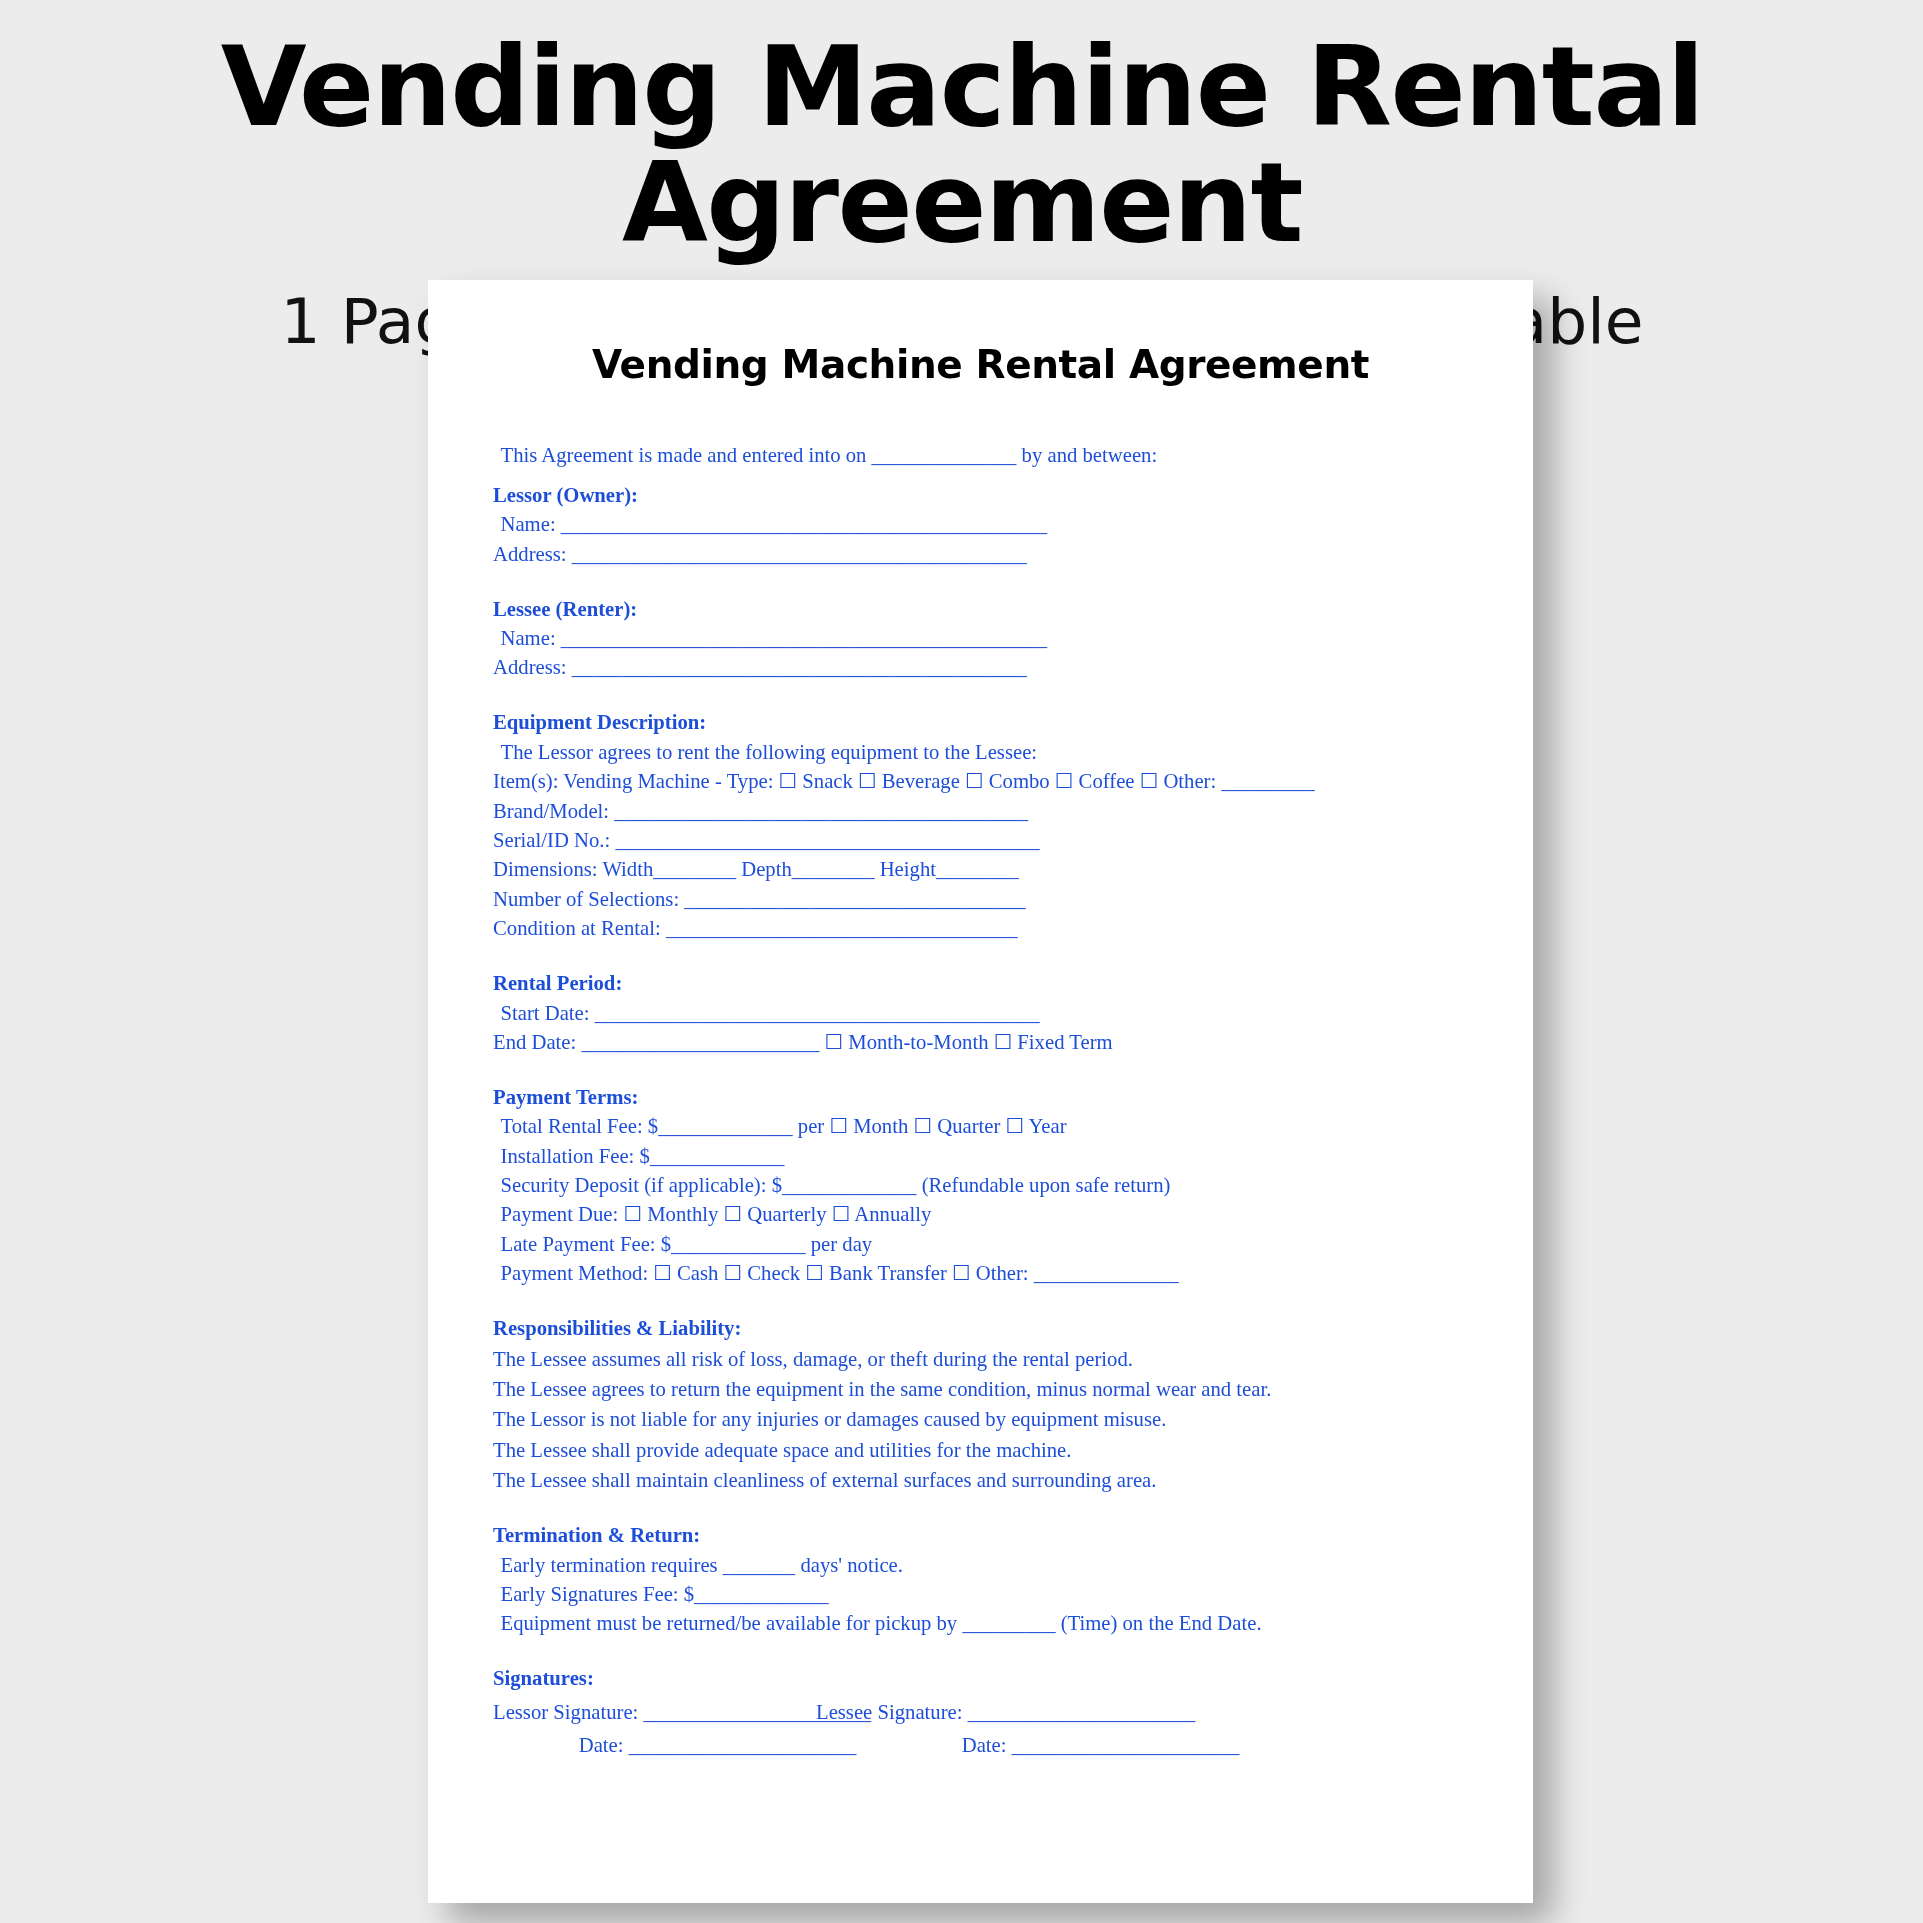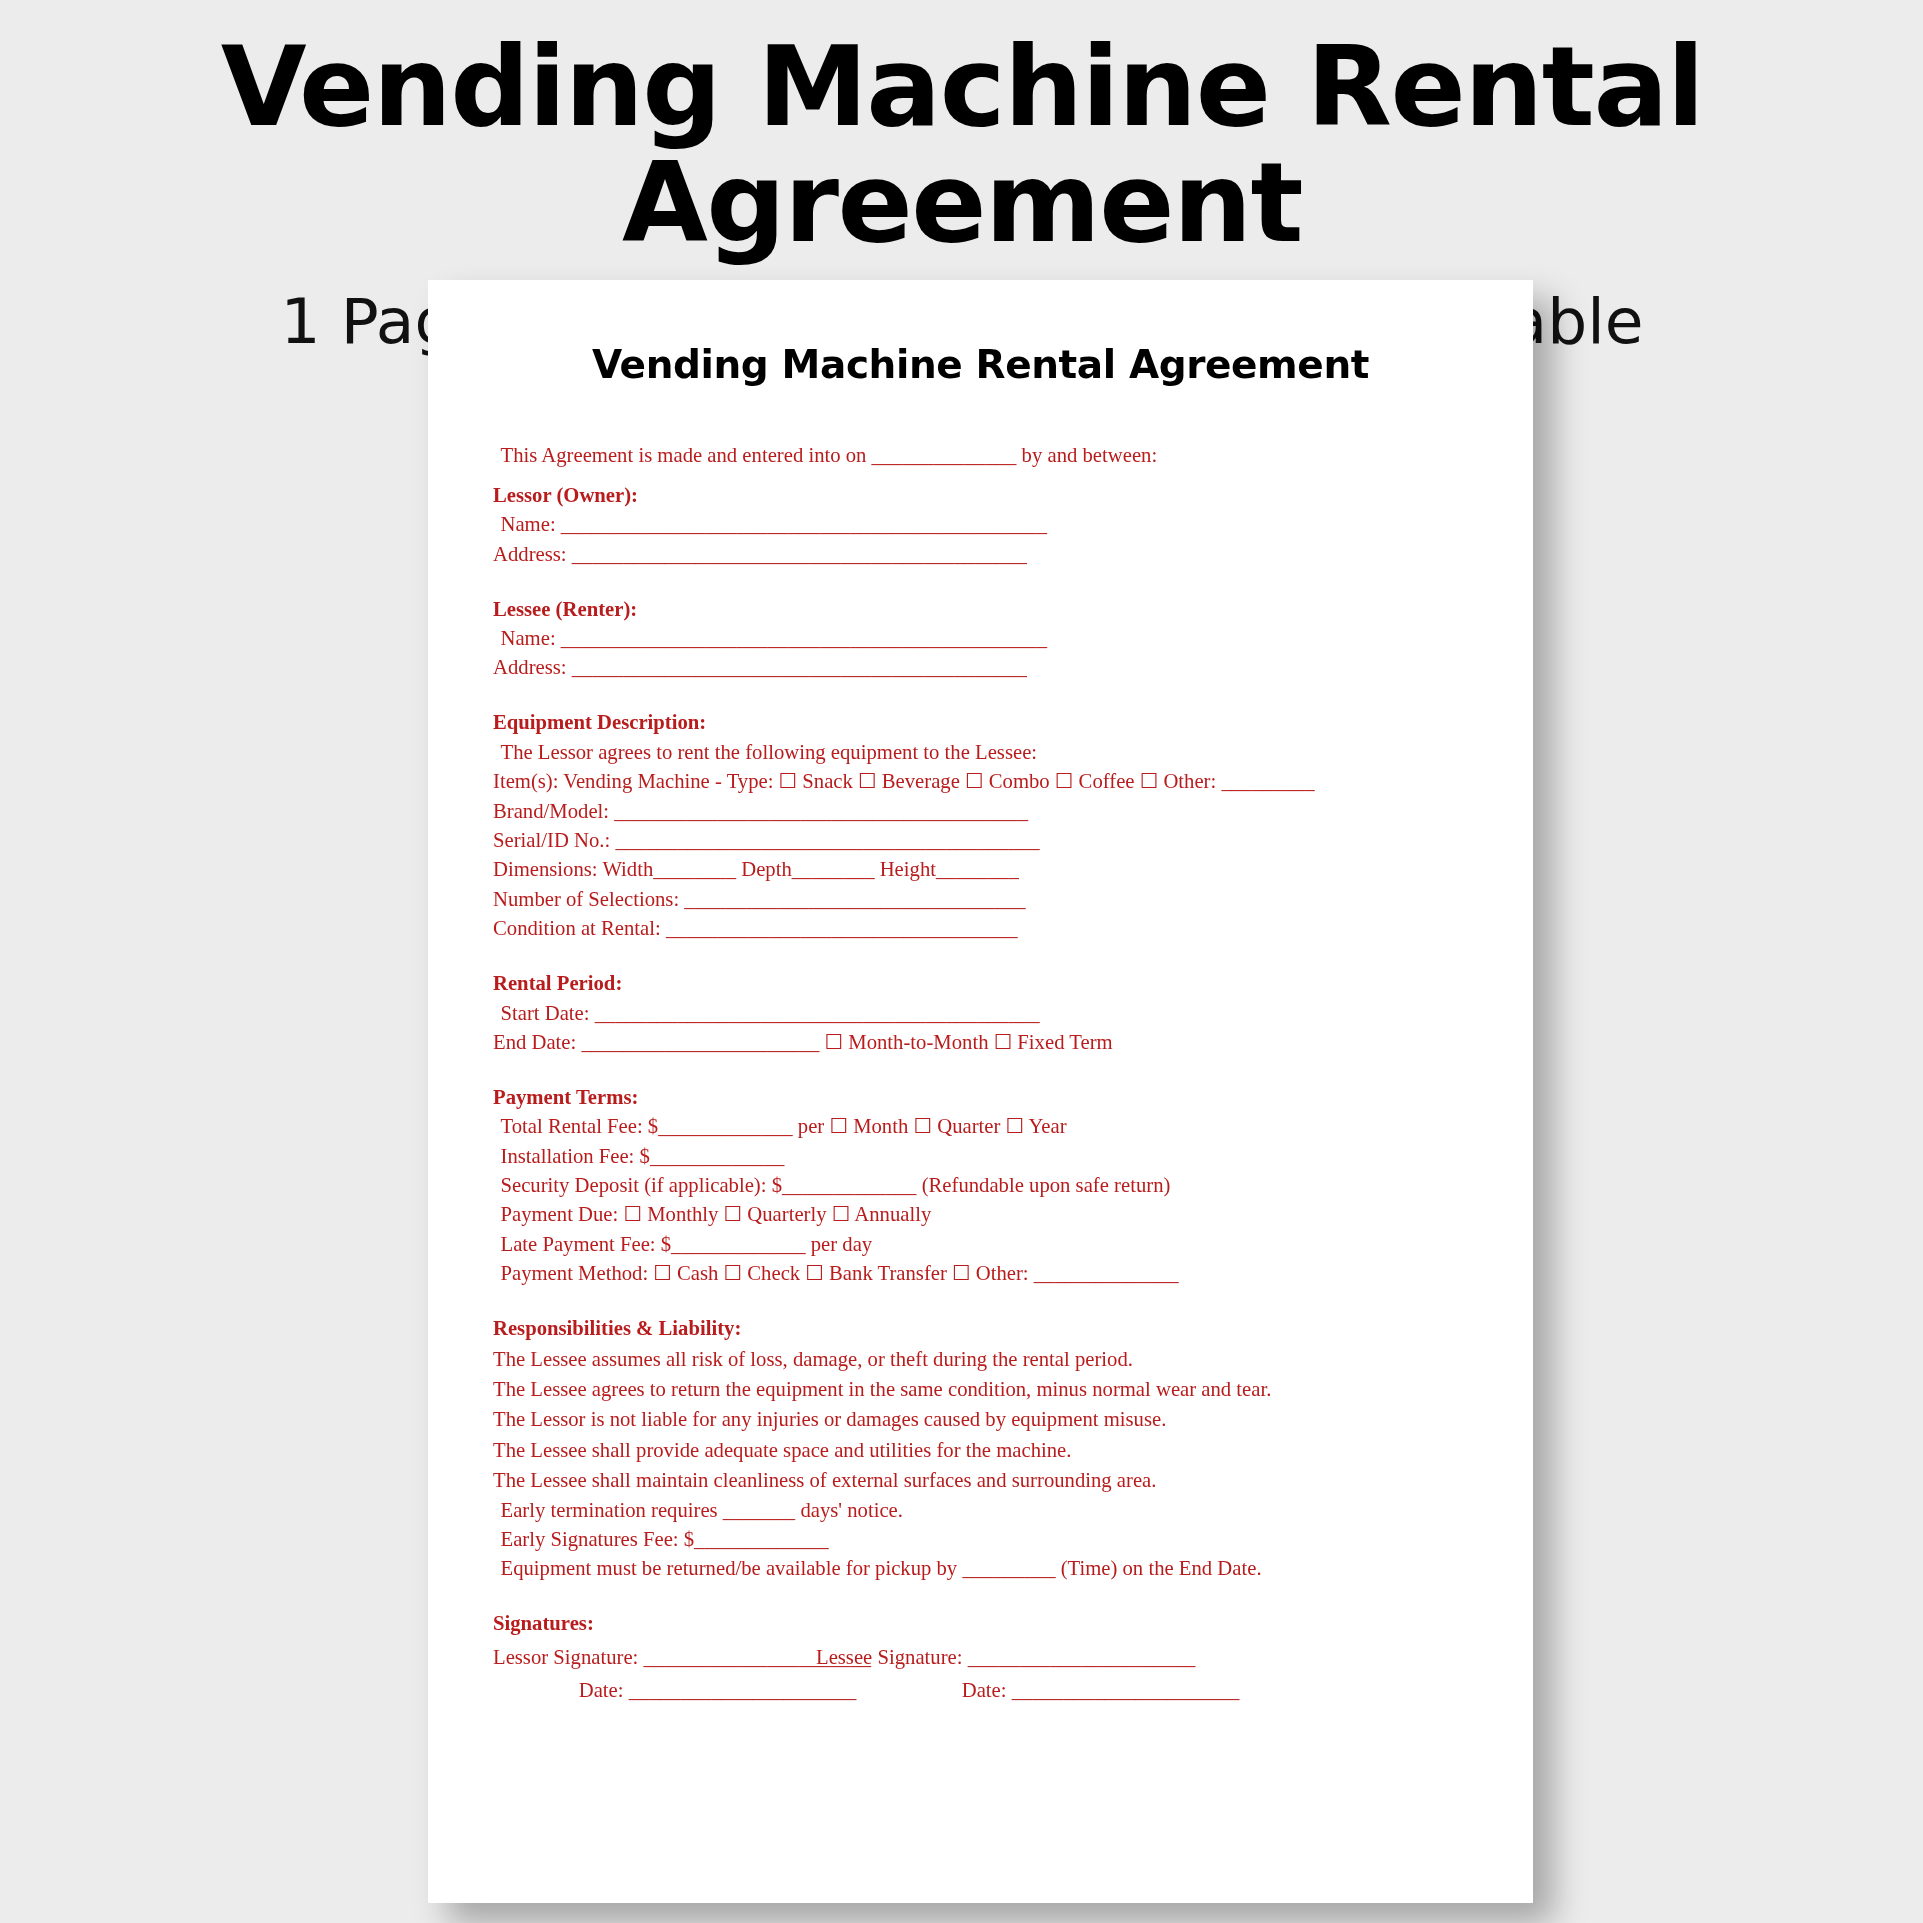--- a/index.html
+++ b/index.html
@@ -57,21 +57,21 @@
     font-size: 39px;
     text-align: center;
     color: #000;
     margin: 15px 0 0 0;
     letter-spacing: -0.4px;
   }
   .body-area {
     margin-top: 54px;
     font-family: "Liberation Serif", serif;
     font-size: 20.7px;
-    color: #b91c1c;
+    color: #1d4ed8;
     line-height: 1.42;
   }
   .line {
     white-space: nowrap;
   }
   .indent {
     padding-left: 7.5px;
   }
   .sec-head {
     font-weight: bold;
@@ -141,20 +141,21 @@
         <div class="line indent">Late Payment Fee: $_____________ per day</div>
         <div class="line indent">Payment Method: ☐ Cash ☐ Check ☐ Bank Transfer ☐ Other: ______________</div>
 
         <div class="line sec-head">Responsibilities &amp; Liability:</div>
         <div class="line para">The Lessee assumes all risk of loss, damage, or theft during the rental period.</div>
         <div class="line para">The Lessee agrees to return the equipment in the same condition, minus normal wear and tear.</div>
         <div class="line para">The Lessor is not liable for any injuries or damages caused by equipment misuse.</div>
         <div class="line para">The Lessee shall provide adequate space and utilities for the machine.</div>
         <div class="line para">The Lessee shall maintain cleanliness of external surfaces and surrounding area.</div>
 
+        <div class="line sec-head">Termination &amp; Return:</div>
         <div class="line indent">Early termination requires _______ days' notice.</div>
         <div class="line indent">Early Signatures Fee: $_____________</div>
         <div class="line indent">Equipment must be returned/be available for pickup by _________ (Time) on the End Date.</div>
 
         <div class="line sec-head">Signatures:</div>
         <div class="sig-row">
           <div class="sig-col-a line">Lessor Signature: ______________________</div>
           <div class="sig-col-b line">Lessee Signature: ______________________</div>
         </div>
         <div class="sig-date-row">

